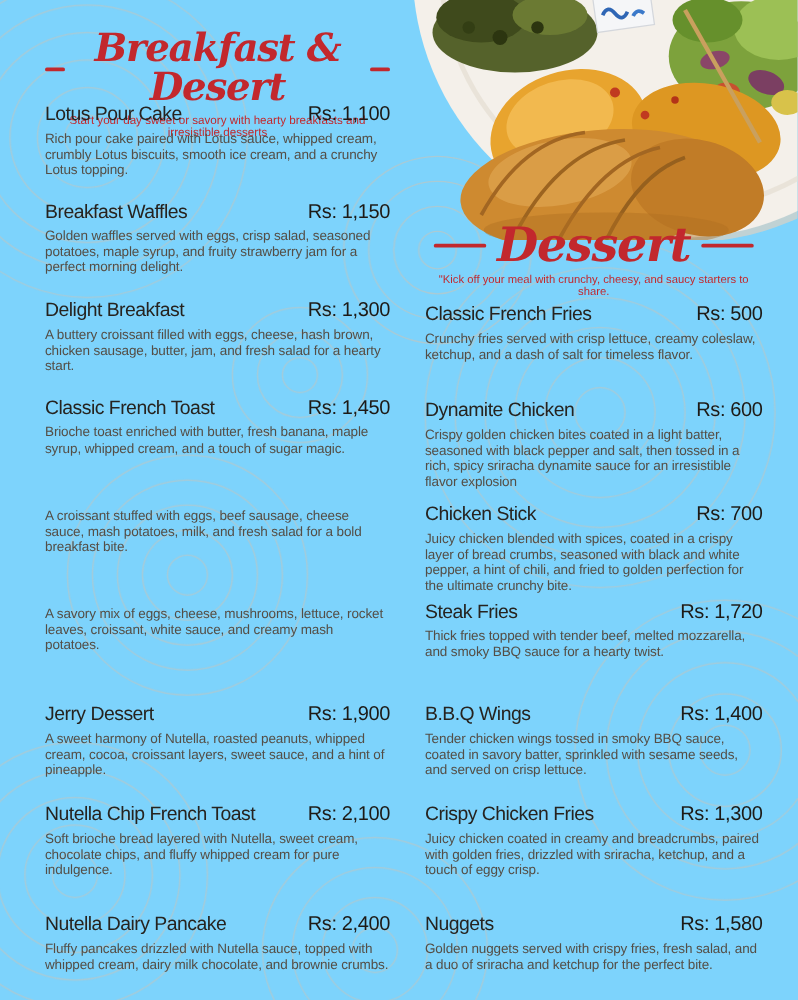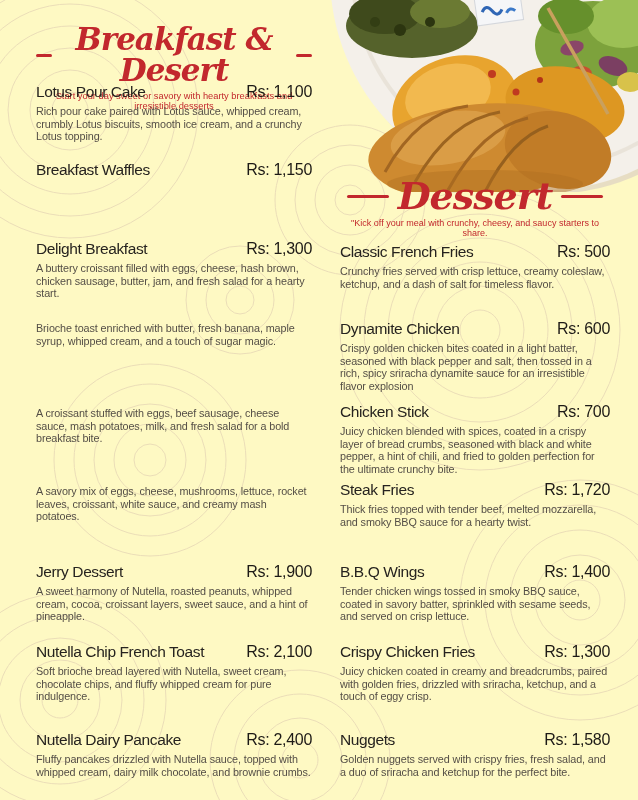--- a/index.html
+++ b/index.html
@@ -1,17 +1,17 @@
 <!DOCTYPE html>
 <html><head>
 <meta charset="utf-8">
 <style>
   html,body{margin:0;padding:0;}
   body{background:#fff;font-family:"Liberation Sans",sans-serif;}
-  .menu{position:relative;width:638px;height:800px;background:#fef9c3;overflow:hidden;}
+  .menu{position:relative;width:638px;height:800px;background:#7dd3fc;overflow:hidden;}
   .contours{position:absolute;left:0;top:0;width:638px;height:800px;pointer-events:none;}
   .col{position:absolute;top:0;height:800px;}
   .col-left{left:36px;width:276px;}
   .col-right{left:340px;width:270px;}
   .section-header{position:absolute;left:0;right:0;text-align:center;}
   .title-row{display:flex;align-items:center;justify-content:center;gap:9px;}
   .dash{height:3px;background:#c2282d;border-radius:2px;flex:0 0 auto;}
   .dash-sm{width:16px;}
   .dash-lg{width:42px;}
   .section-title{margin:0;font-family:"DejaVu Serif","Liberation Serif",serif;
@@ -156,31 +156,36 @@
         <span class="item-price">Rs: 1,100</span>
       </div>
       <p class="item-desc">Rich pour cake paired with Lotus sauce, whipped cream, crumbly Lotus biscuits, smooth ice cream, and a crunchy Lotus topping.</p>
     </div>
 
     <div class="item" style="top:161px">
       <div class="item-head">
         <span class="item-name">Breakfast Waffles</span>
         <span class="item-price">Rs: 1,150</span>
       </div>
+      <p class="item-desc">Golden waffles served with eggs, crisp salad, seasoned potatoes, maple syrup, and fruity strawberry jam for a perfect morning delight.</p>
     </div>
 
     <div class="item" style="top:240px">
       <div class="item-head">
         <span class="item-name">Delight Breakfast</span>
         <span class="item-price">Rs: 1,300</span>
       </div>
       <p class="item-desc">A buttery croissant filled with eggs, cheese, hash brown, chicken sausage, butter, jam, and fresh salad for a hearty start.</p>
     </div>
 
     <div class="item" style="top:318px">
+      <div class="item-head">
+        <span class="item-name">Classic French Toast</span>
+        <span class="item-price">Rs: 1,450</span>
+      </div>
       <p class="item-desc">Brioche toast enriched with butter, fresh banana, maple syrup, whipped cream, and a touch of sugar magic.</p>
     </div>
 
     <div class="item" style="top:403px">
       <p class="item-desc">A croissant stuffed with eggs, beef sausage, cheese sauce, mash potatoes, milk, and fresh salad for a bold breakfast bite.</p>
     </div>
 
     <div class="item" style="top:481px">
       <p class="item-desc">A savory mix of eggs, cheese, mushrooms, lettuce, rocket leaves, croissant, white sauce, and creamy mash potatoes.</p>
     </div>

